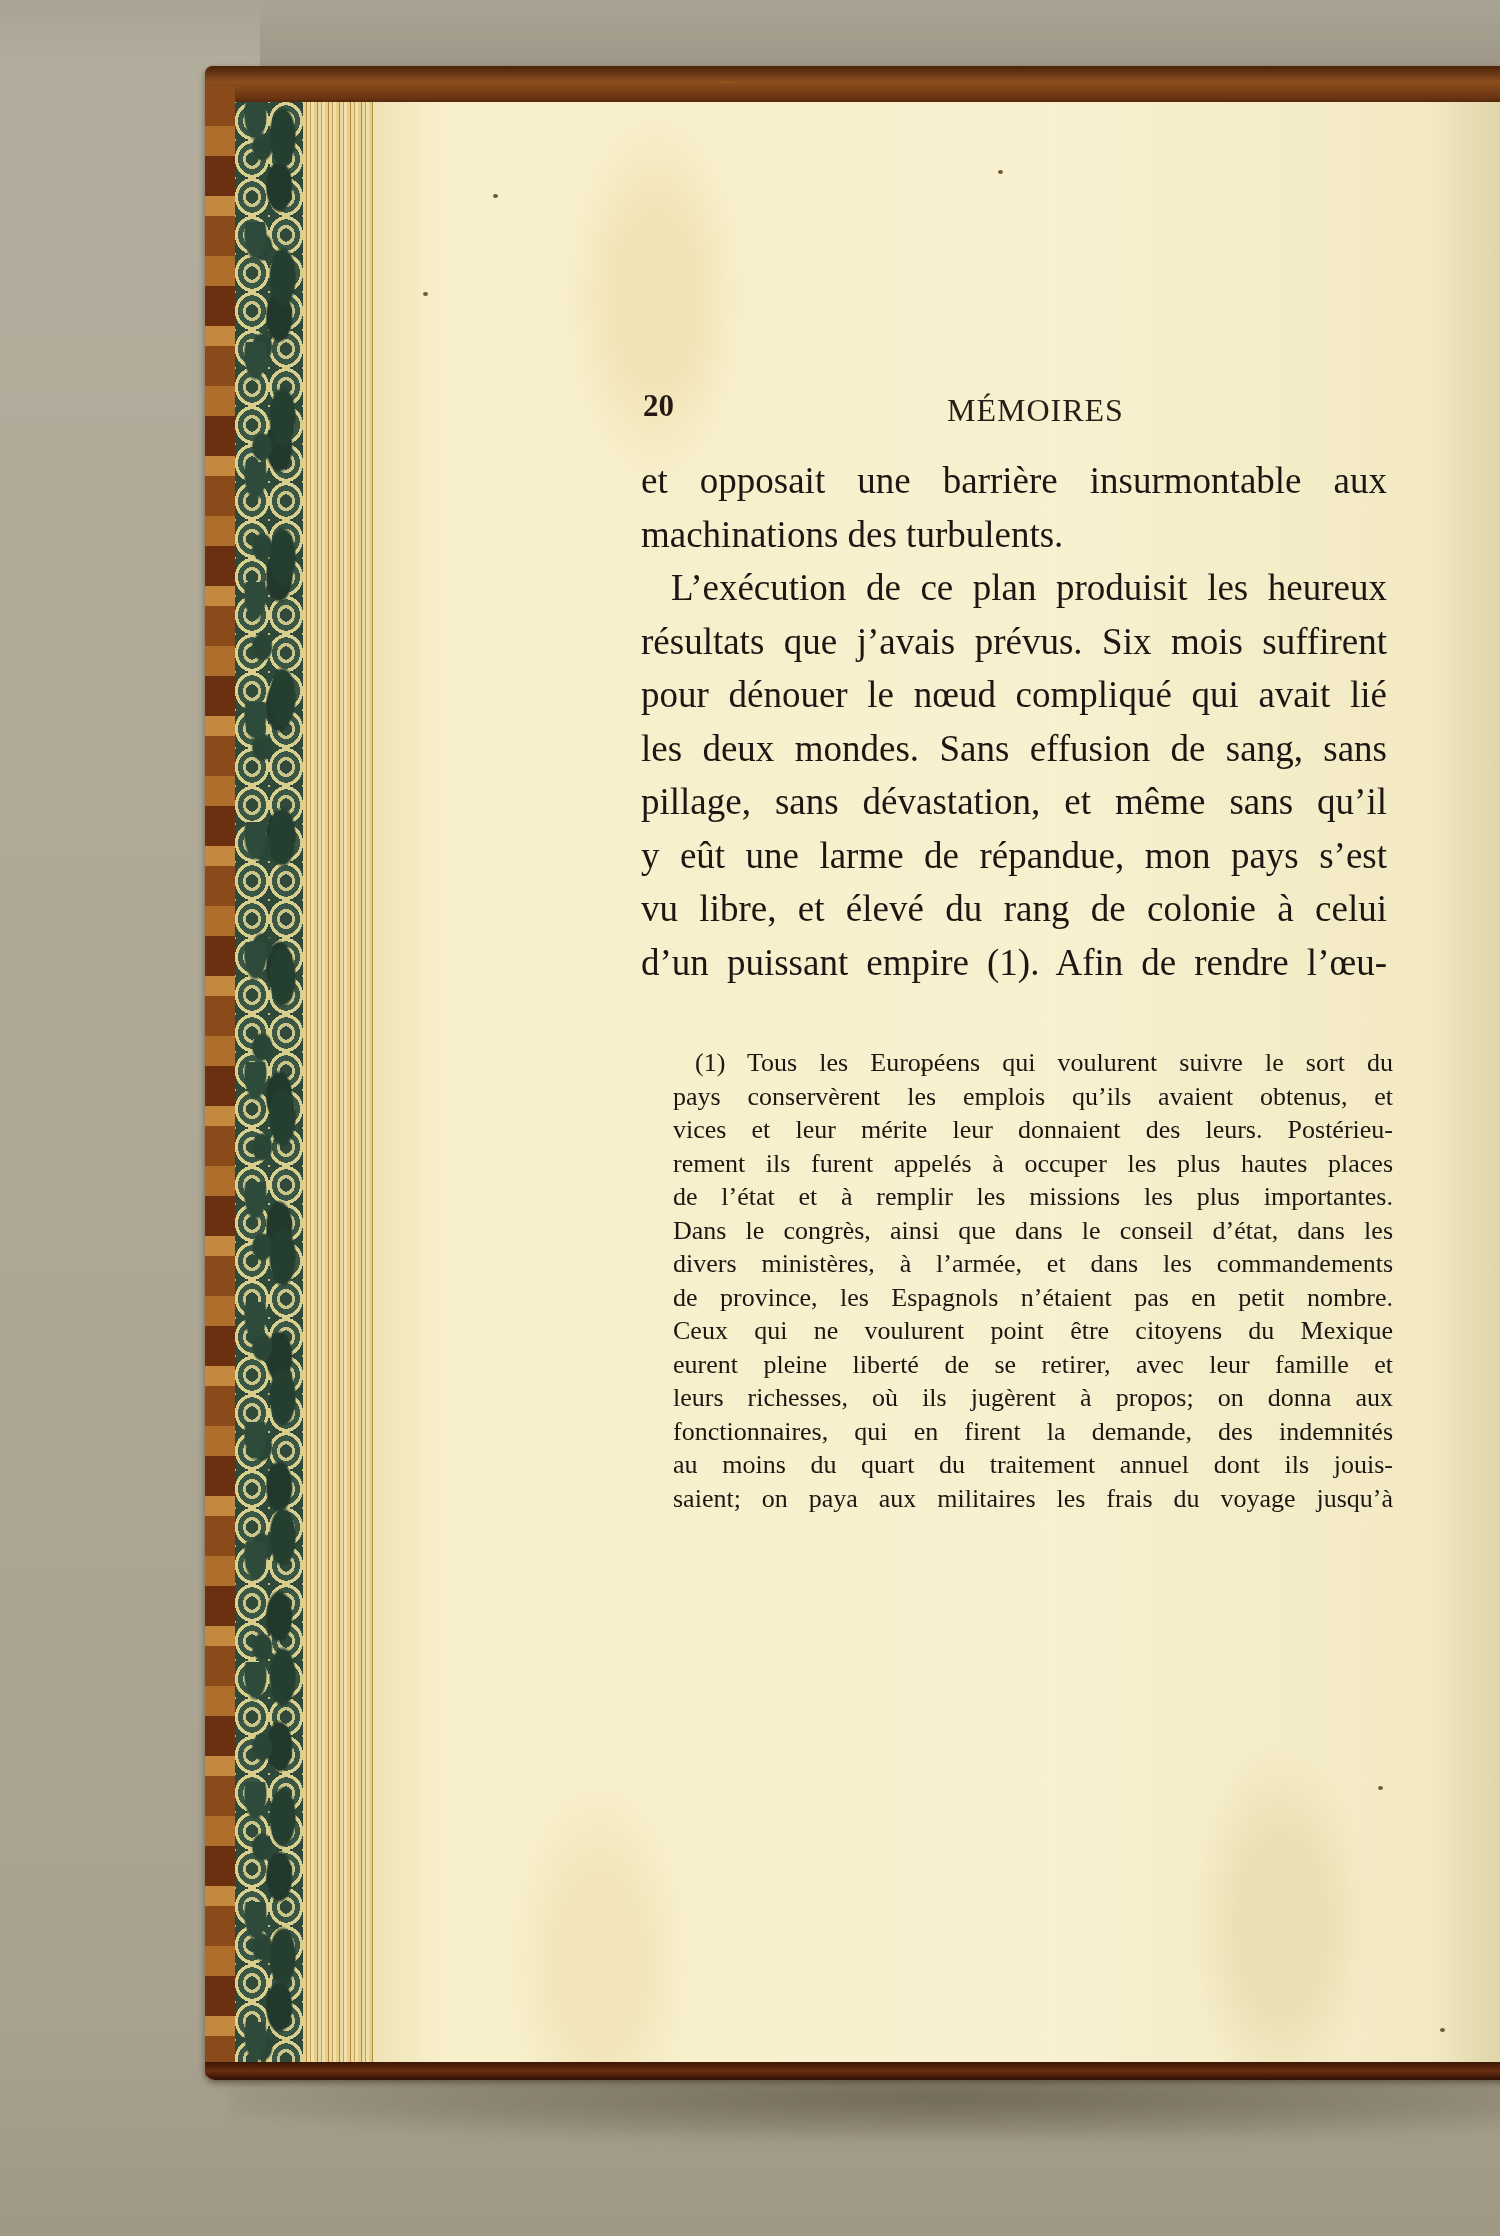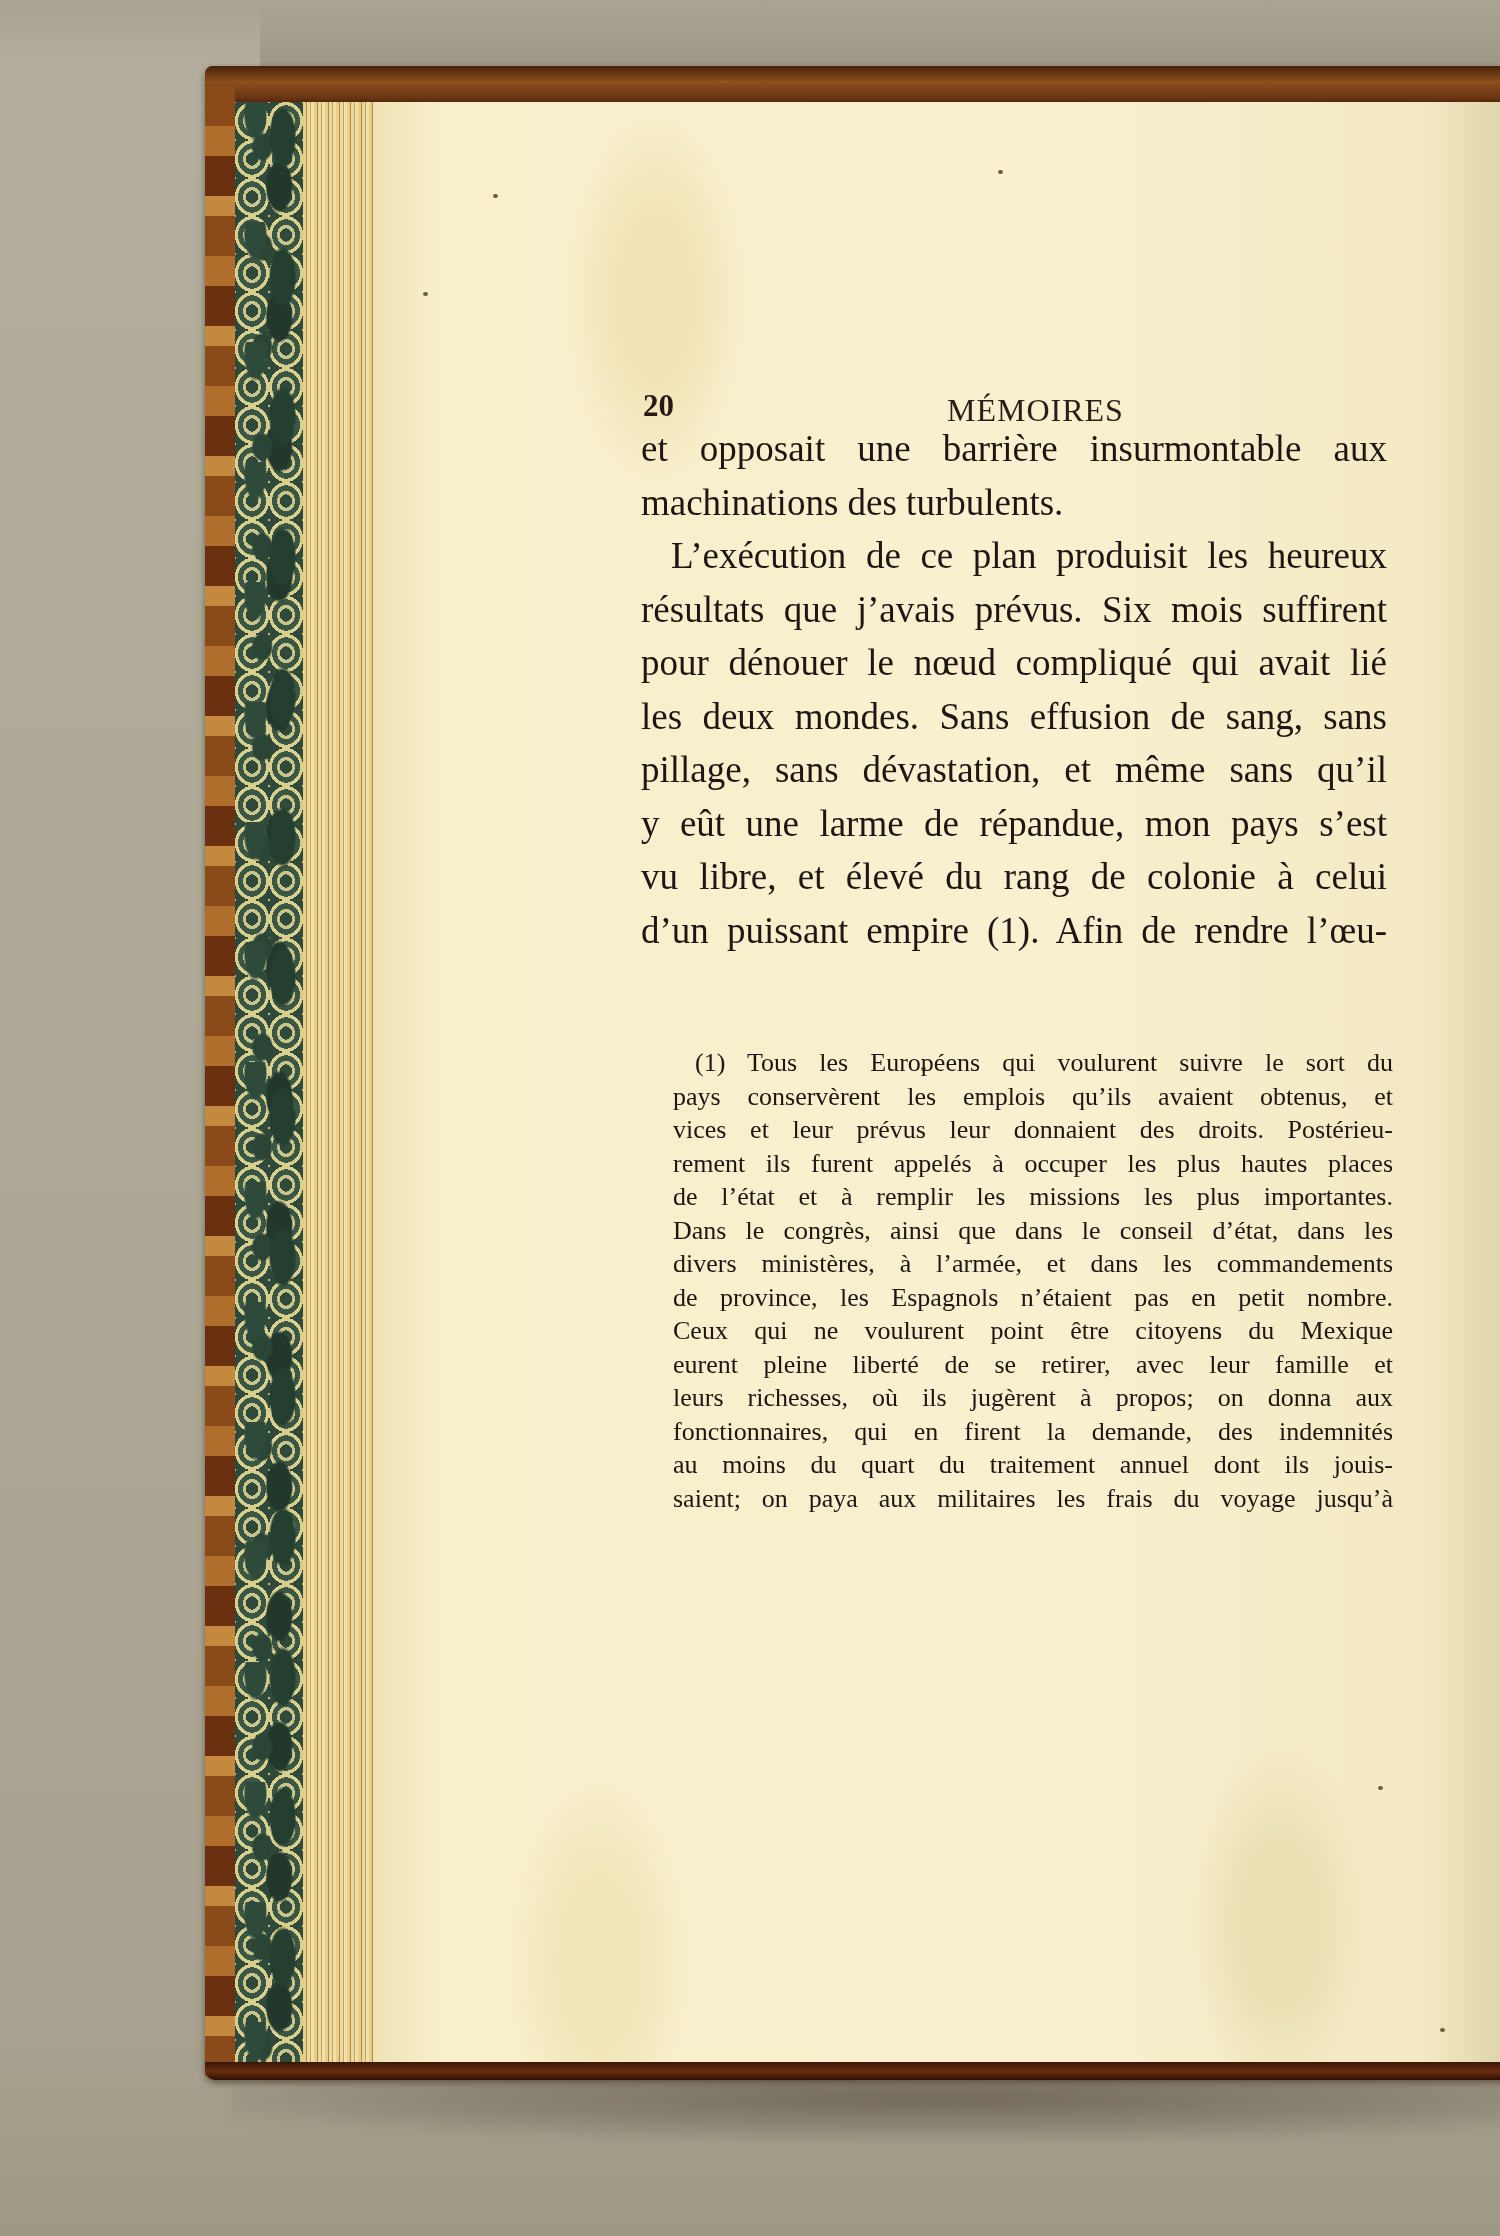--- a/index.html
+++ b/index.html
@@ -213,37 +213,37 @@
     <span class="speck" style="left:1067px;top:1926px;"></span>
   </div>
   <div class="cover-bottom"></div>
 </div>
 
 <div class="running-head" style="left:643px;top:388px;">
   <span class="page-number">20</span>
   <span class="running-title">MÉMOIRES</span>
 </div>
 
-<div class="body-text" style="top:422px;">
+<div class="body-text" style="top:454px;">
   <span class="line">et opposait une barrière insurmontable aux</span>
   <span class="line last">machinations des turbulents.</span>
   <span class="line indent">L’exécution de ce plan produisit les heureux</span>
   <span class="line">résultats que j’avais prévus. Six mois suffirent</span>
   <span class="line">pour dénouer le nœud compliqué qui avait lié</span>
   <span class="line">les deux mondes. Sans effusion de sang, sans</span>
   <span class="line">pillage, sans dévastation, et même sans qu’il</span>
   <span class="line">y eût une larme de répandue, mon pays s’est</span>
   <span class="line">vu libre, et élevé du rang de colonie à celui</span>
   <span class="line">d’un puissant empire (1). Afin de rendre l’œu-</span>
 </div>
 
 <div class="footnote" style="top:1046px;">
   <span class="line indent">(1) Tous les Européens qui voulurent suivre le sort du</span>
   <span class="line">pays conservèrent les emplois qu’ils avaient obtenus, et</span>
-  <span class="line">vices et leur prévus leur donnaient des droits. Postérieu-</span>
+  <span class="line">vices et leur mérite leur donnaient des leurs. Postérieu-</span>
   <span class="line">rement ils furent appelés à occuper les plus hautes places</span>
   <span class="line">de l’état et à remplir les missions les plus importantes.</span>
   <span class="line">Dans le congrès, ainsi que dans le conseil d’état, dans les</span>
   <span class="line">divers ministères, à l’armée, et dans les commandements</span>
   <span class="line">de province, les Espagnols n’étaient pas en petit nombre.</span>
   <span class="line">Ceux qui ne voulurent point être citoyens du Mexique</span>
   <span class="line">eurent pleine liberté de se retirer, avec leur famille et</span>
   <span class="line">leurs richesses, où ils jugèrent à propos; on donna aux</span>
   <span class="line">fonctionnaires, qui en firent la demande, des indemnités</span>
   <span class="line">au moins du quart du traitement annuel dont ils jouis-</span>

